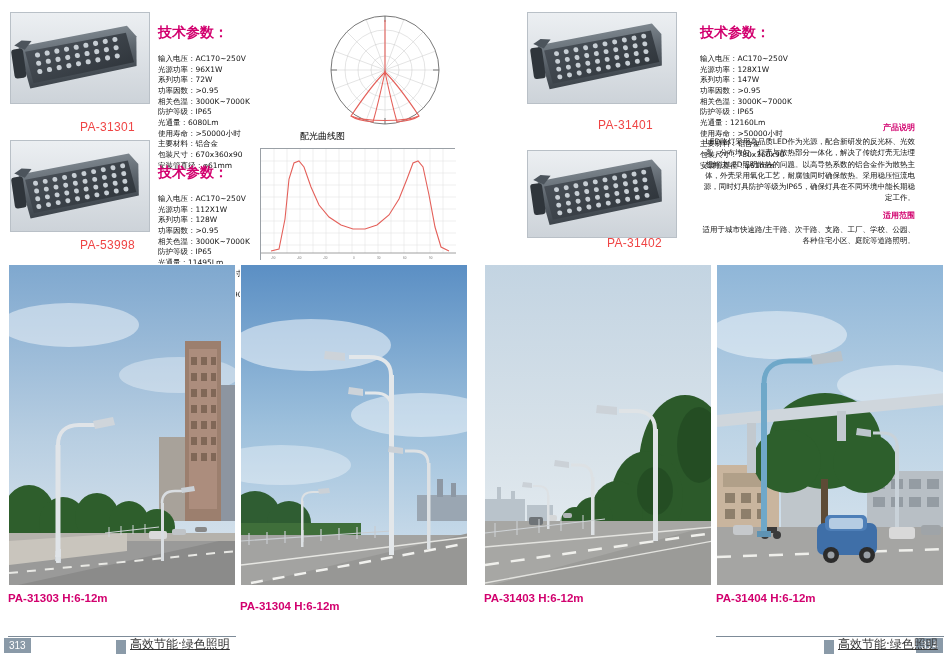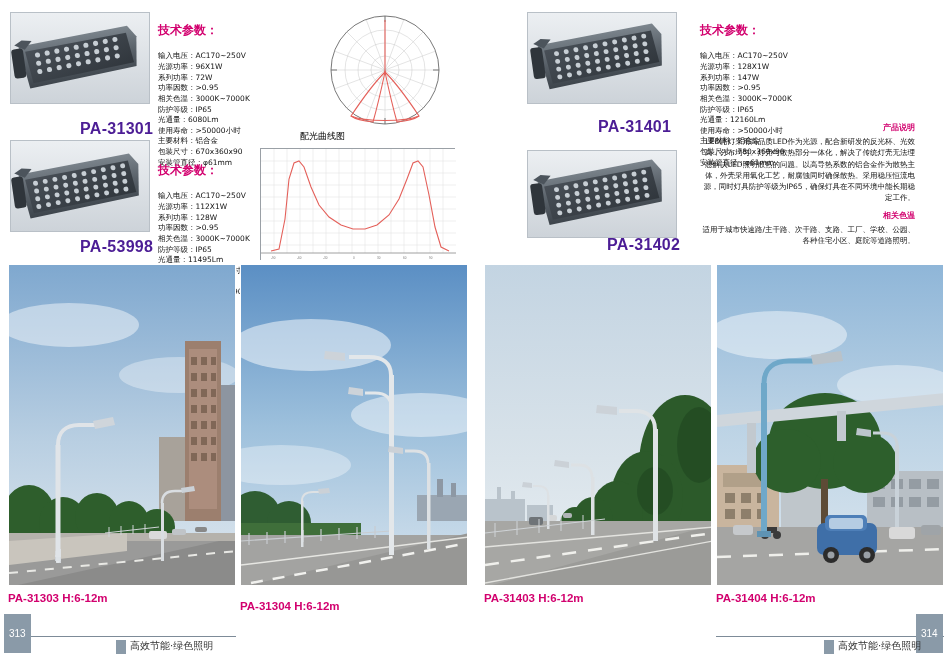--- a/index.html
+++ b/index.html
@@ -17,34 +17,34 @@
   }
   .lamp-img {
     position:absolute;
     background:#dfe3e8;
     border:1px solid #b9c0c7;
     overflow:hidden;
   }
   .lamp-art { position:absolute; left:0; top:0; width:100%; height:100%; }
   .prod-code {
     position:absolute;
-    color:#4c1d95;
-    font-weight:bold;
-    font-size:16px;
+    color:#ef4444;
+    font-weight:normal;
+    font-size:12px;
     font-family:"Liberation Sans", sans-serif;
     letter-spacing:0.3px;
   }
   .spec {
     position:absolute;
     font-size:7.5px;
     line-height:1.42;
     color:#111;
     white-space:pre-line;
   }
-  .spec .hd { color:#d2006e; font-weight:bold; font-size:12px; display:block; margin-bottom:1px;font-family:Liberation Mono, monospace;}
+  .spec .hd { color:#d2006e; font-weight:bold; font-size:14px; display:block; margin-bottom:1px;}
   
   .polar-wrap { position:absolute; }
   .polar-caption {
     position:absolute; font-size:9px; color:#000; text-align:left; width:100%;
   }
   
   .curve-wrap { position:absolute; border:1px solid #9aa0a6; background:#fff; }
   
   .desc {
     position:absolute;
@@ -65,27 +65,27 @@
   .photo-caption {
     position:absolute;
     color:#d2006e;
     font-weight:bold;
     font-size:11.5px;
     font-family:"Liberation Sans", sans-serif;
   }
   .pagenum {
     position:absolute; bottom:2px;
     background:#8a9aa8; color:#fff; font-size:10px;
-    padding:14px 5px; font-family:"Liberation Sans", sans-serif;
+    padding:2px 5px; font-family:"Liberation Sans", sans-serif;
   }
   .footer-rule {
     position:absolute; bottom:18px; height:1px; background:#7d8b98;
   }
   .footer-tag {
-    position:absolute; bottom:2px; font-size:10px; color:#333;
+    position:absolute; bottom:2px; font-size:12px; color:#333;text-decoration:underline;
   }
   .footer-box {
     position:absolute; bottom:1px; width:10px; height:14px; background:#8a9aa8;
   }
 </style>
 </head>
 <body>
 
 <div class="page">
 
@@ -452,21 +452,21 @@
         <path d="M2,6 L10,2 L20,4 L12,12 Z" fill="#4c545c"></path>
         <rect x="-2" y="10" width="12" height="32" rx="3" fill="#2f353b"></rect>
       </g>
     </svg>
   </div>
   <div class="prod-code" style="left:607px; top:236px;">PA-31402</div>
 
   <div class="desc" style="left:700px; top:122px;">
     <span class="hd">产品说明</span>
     <p>LED路灯采用高品质LED作为光源，配合新研发的反光杯、光效高，分布均匀。灯壳与散热部分一体化，解决了传统灯壳无法理想解决LED照明散热的问题。以高导热系数的铝合金作为散热主体，外壳采用氧化工艺，耐腐蚀同时确保散热。采用稳压恒流电源，同时灯具防护等级为IP65，确保灯具在不同环境中能长期稳定工作。</p>
-    <span class="hd">相关色温</span>
+    <span class="hd">适用范围</span>
     <p>适用于城市快速路/主干路、次干路、支路、工厂、学校、公园、各种住宅小区、庭院等道路照明。</p>
   </div>
 
   <div class="photo" style="left:8px; top:264px; width:228px; height:322px;">
     <svg viewBox="0 0 228 322" width="228" height="322" preserveAspectRatio="none">
       <defs>
         <linearGradient id="sky1" x1="0" y1="0" x2="0" y2="1">
           <stop offset="0" stop-color="#7fa8cf"></stop>
             <stop offset="0.55" stop-color="#b9cfe2"></stop>
             <stop offset="1" stop-color="#dfe8ef"></stop>

